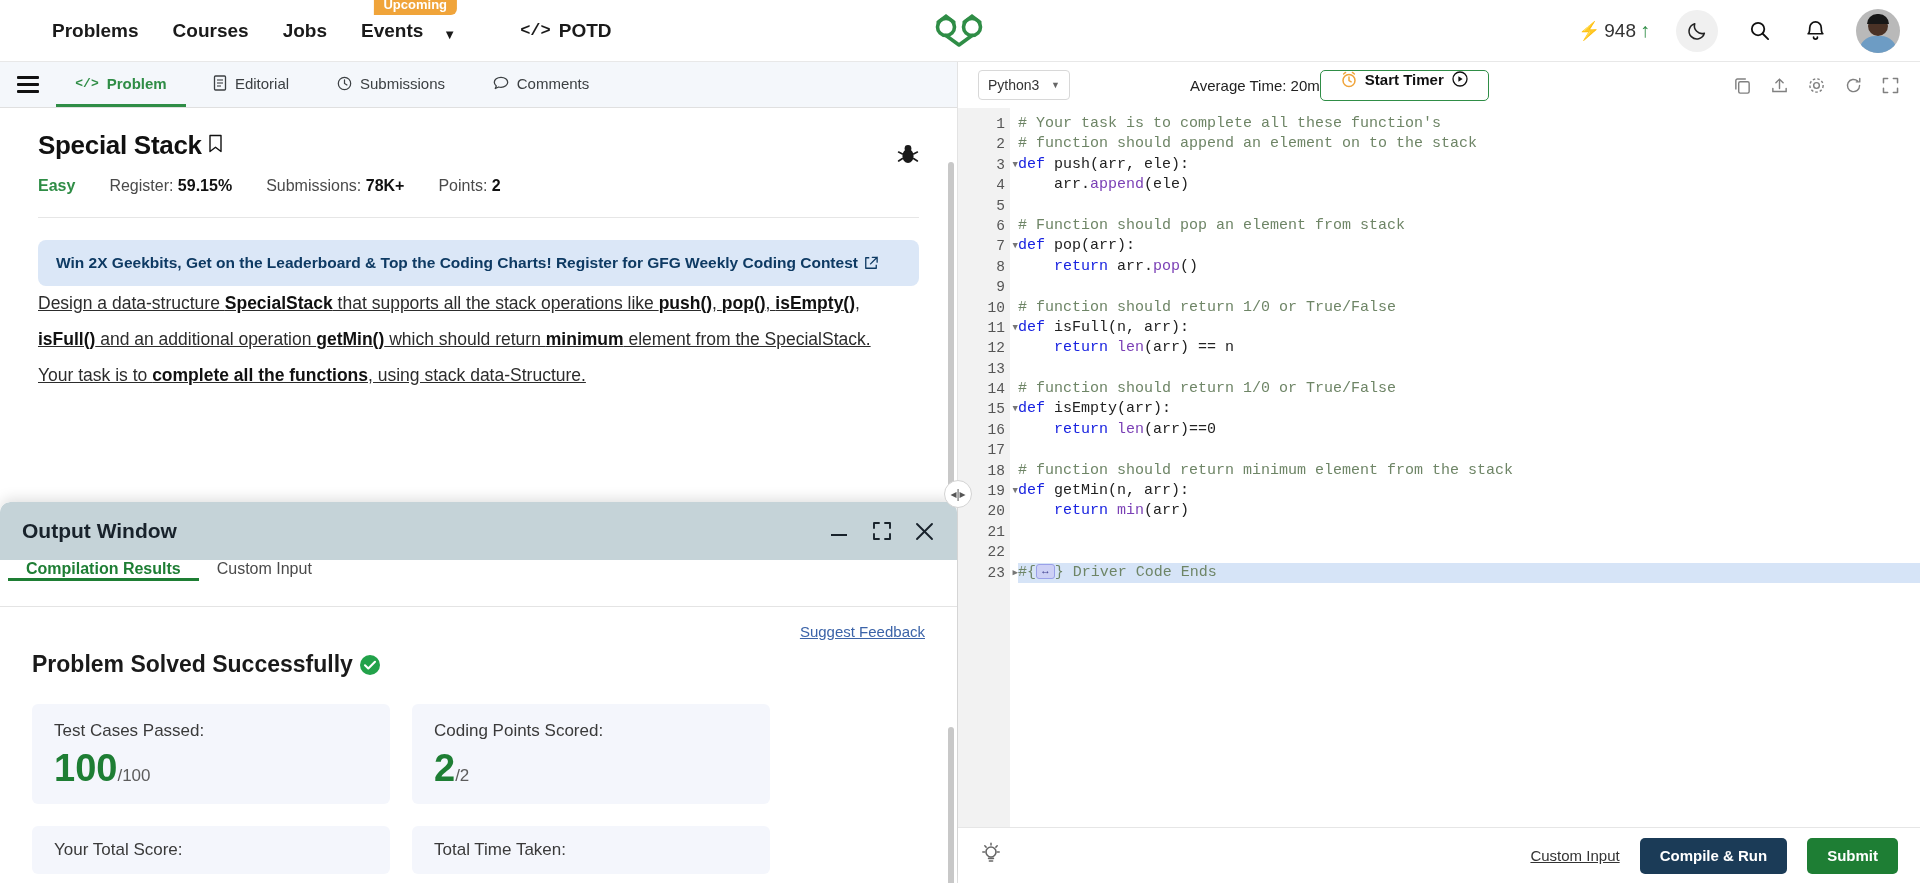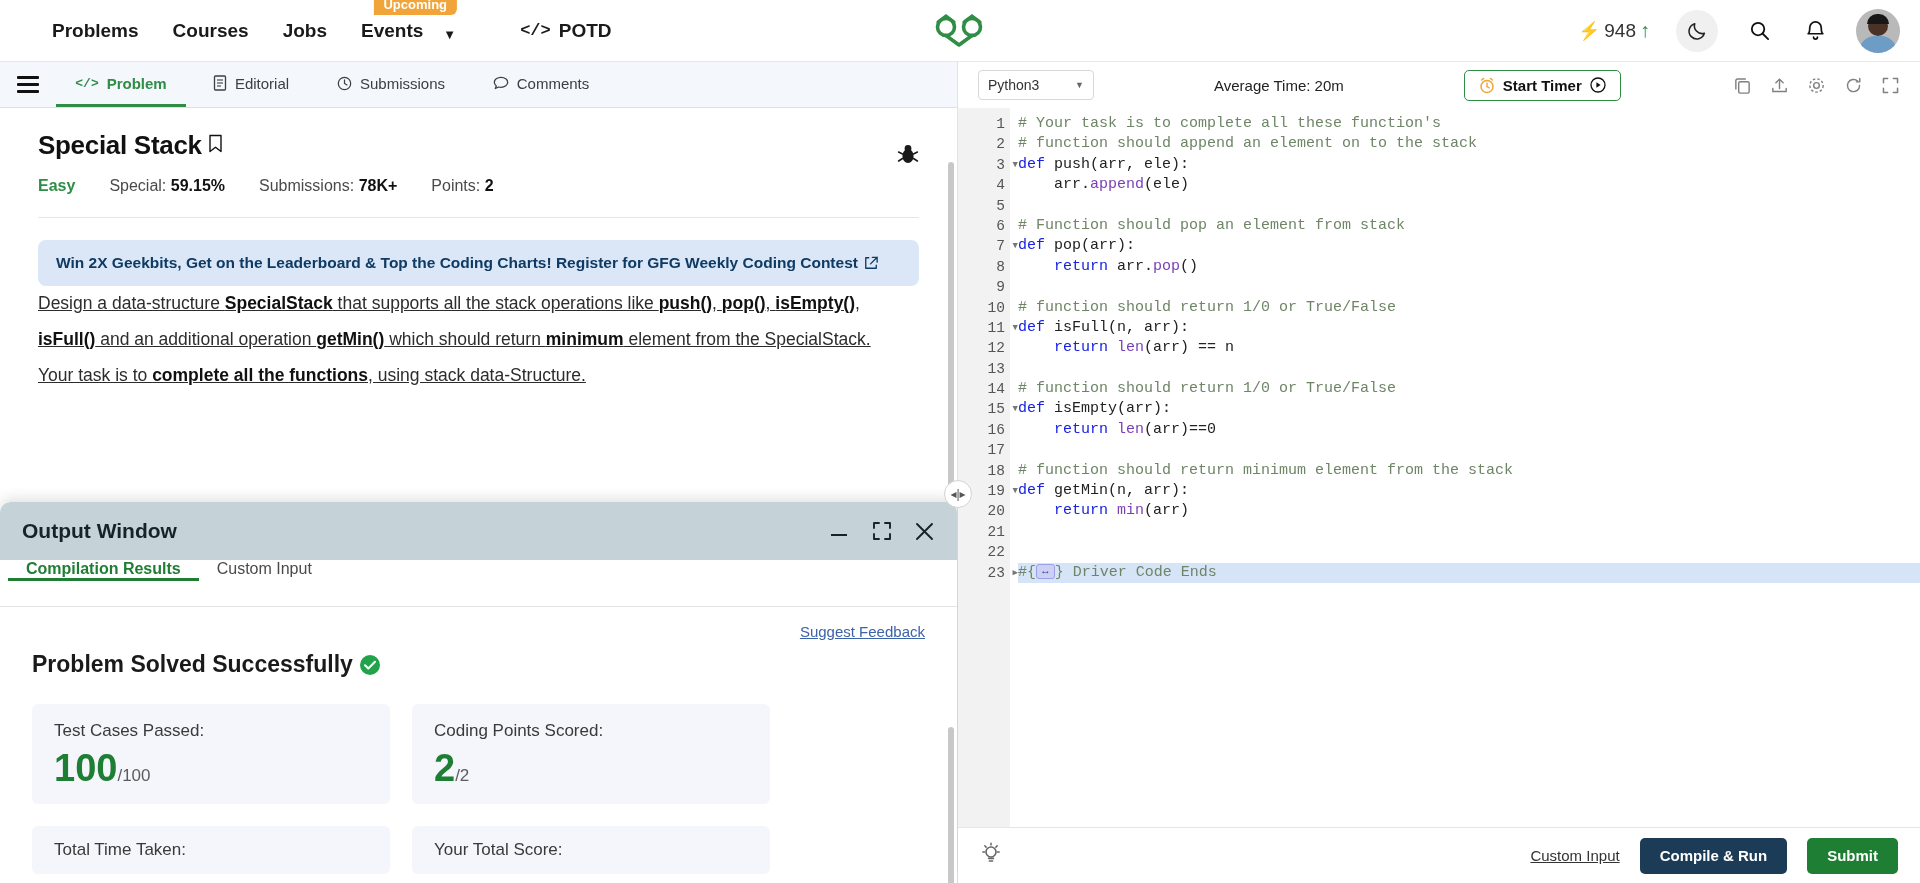--- a/index.html
+++ b/index.html
@@ -149,29 +149,29 @@
   .split-handle {
     position: absolute; left: 944px; top: 480px; width: 28px; height: 28px;
     border-radius: 50%; background: #fff; border: 1px solid #d3d3d3;
     display: flex; align-items: center; justify-content: center;
     font-size: 12px; color: #555; z-index: 30; cursor: col-resize;
   }
 
   
   .ed-toolbar { height: 46px; display: flex; align-items: center; padding: 0 20px; background: #fff; }
   .lang-select {
-    width: 116px; height: 30px; border: 1px solid #d8d8d8; border-radius: 4px;
+    width: 92px; height: 30px; border: 1px solid #d8d8d8; border-radius: 4px;
     display: flex; align-items: center; justify-content: space-between;
     padding: 0 9px; font-size: 14px; color: #333; cursor: pointer; background:#fff;
   }
   .lang-select .caret { font-size: 9px; color: #666; }
   .avg-time { margin-left: 120px; font-size: 15px; color: #222; white-space: nowrap; }
   .timer-btn {
-    margin-left: 120px; height: 31px; border: 1px solid #2f8d46; border-radius: 5px;
-    display: flex; align-items: center; gap: 8px; padding: 0 14px;
+    height: 31px; border: 1px solid #2f8d46; border-radius: 5px;
+    display: flex; align-items: flex-start; gap: 8px; padding: 0 20px;
     font-size: 15px; font-weight: bold; color: #111; cursor: pointer; background: #fff;
     white-space: nowrap;
   }
   .ed-tools { margin-left: auto; display: flex; align-items: center; gap: 18px; }
   .ed-tools div { cursor: pointer; opacity: .62; display:flex; align-items:center; justify-content:center;}
 
   .code-area { flex: 1; display: flex; position: relative; overflow: hidden; background:#fff; }
   .gutter {
     width: 52px; background: #f2f2f2; padding-top: 6px;
     font-family: "Liberation Mono", monospace; font-size: 14.5px; color: #555;
@@ -326,21 +326,21 @@
           <span class="bookmark">
             <svg width="15" height="20" viewBox="0 0 15 20">
               <path d="M2 1.5h11v16l-5.5-4.2L2 17.5z" fill="none" stroke="#111" stroke-width="1.4" stroke-linejoin="round"></path>
             </svg>
           </span>
         </div>
 
         <div class="stats">
           <span class="easy">Easy</span>
           <span>
-            <span>Special:</span>
+            <span>Register:</span>
             <b>59.15%</b>
           </span>
           <span>
             <span>Submissions:</span>
             <b>78K+</b>
           </span>
           <span>
             <span>Points:</span>
             <b>2</b>
           </span>
@@ -422,24 +422,24 @@
                 <span>100</span><small>/100</small>
               </div>
             </div>
             <div class="card">
               <div class="card-label">Coding Points Scored:</div>
               <div class="card-value">
                 <span>2</span><small>/2</small>
               </div>
             </div>
             <div class="card small">
+              <div class="card-label">Your Total Score:</div>
+            </div>
+            <div class="card small">
               <div class="card-label">Total Time Taken:</div>
-            </div>
-            <div class="card small">
-              <div class="card-label">Your Total Score:</div>
             </div>
           </div>
           <div class="ow-scroll"></div>
         </div>
       </div>
     </div>
 
     <div class="split-handle">◂|▸</div>
 
     <div class="right-pane">

